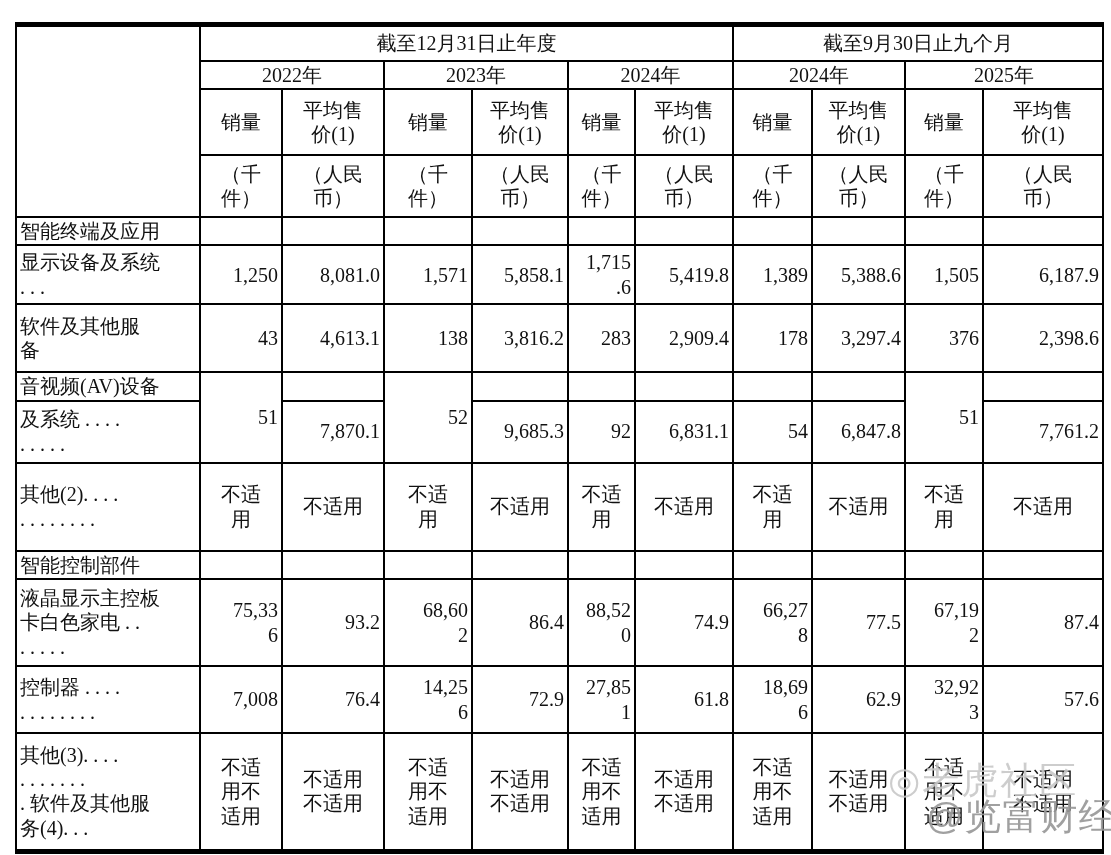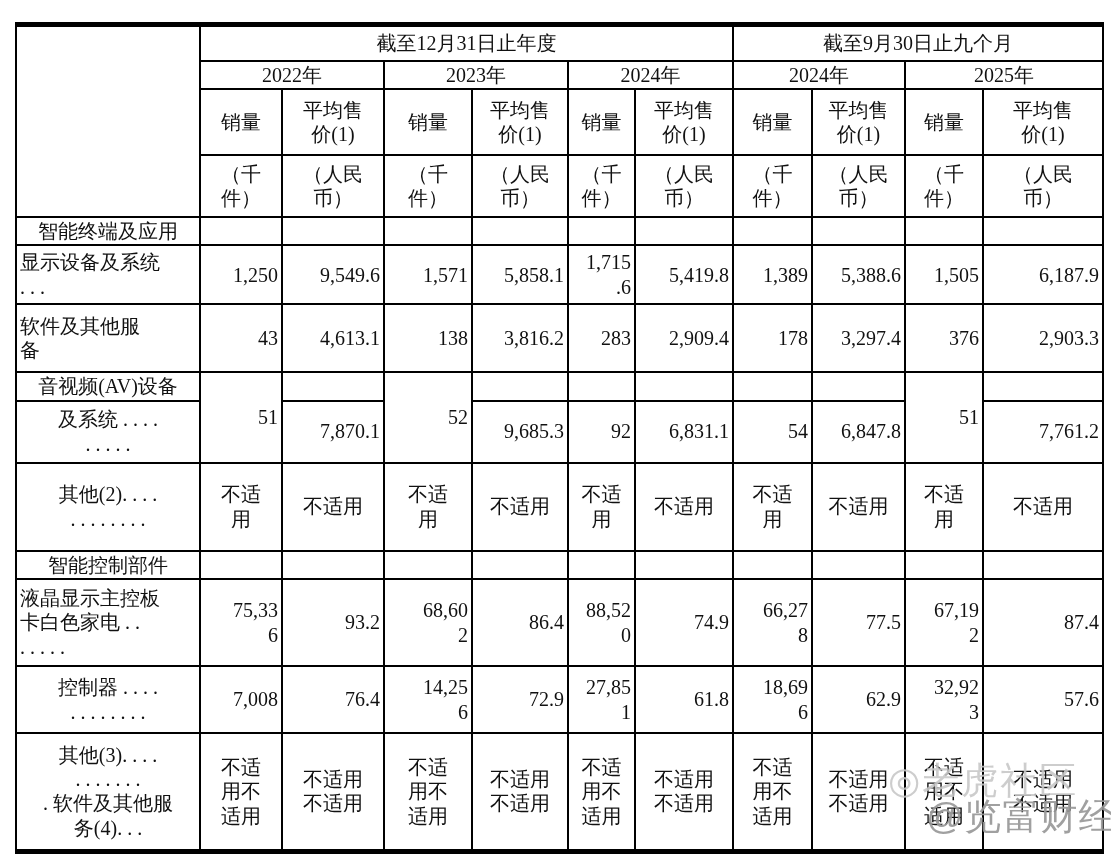--- a/index.html
+++ b/index.html
@@ -5,21 +5,21 @@
   html,body{margin:0;padding:0;background:#fff;}
   .page{position:relative;width:1111px;height:855px;background:#ffffff;overflow:hidden;
         font-family:"Liberation Serif","DejaVu Serif",serif;color:#111;}
   table.fin{position:absolute;left:15px;top:22px;border-collapse:collapse;table-layout:fixed;
             border:2px solid #000;border-top:5px solid #000;border-bottom:5px solid #000;}
   table.fin td{border:2px solid #000;font-size:20px;line-height:1.22;vertical-align:middle;
                white-space:pre-line;padding:1px 3px;overflow:hidden;}
   td.hdr{text-align:center;}
   td.num{text-align:right;padding-right:11px;}
   td.na{text-align:center;}
-  td.lab-l{text-align:center;padding-left:5px;}
+  td.lab-l{text-align:left;padding-left:5px;}
   td.lab-c{}
   td.empty{}
   .wm{position:absolute;font-size:37px;white-space:nowrap;pointer-events:none;
       font-family:"Liberation Sans","DejaVu Sans",sans-serif;}
   .wm-tiger{left:888px;top:756px;color:#c7c7c7;opacity:.88;letter-spacing:2px;}
   .wm-lanfu{left:926px;top:792px;color:#989898;opacity:.92;letter-spacing:1px;}
 </style>
 </head>
 <body>
 
@@ -107,21 +107,21 @@
       <td class="empty"></td>
           <td class="empty"></td>
       <td class="empty"></td>
           <td class="empty"></td>
     </tr>
 
     <tr style="height:59px">
       <td class="lab-c">显示设备及系统
 . . .</td>
       <td class="num">1,250</td>
-      <td class="num">9,549.6</td>
+      <td class="num">8,081.0</td>
       <td class="num">1,571</td>
       <td class="num">5,858.1</td>
       <td class="num">1,715
 .6</td>
       <td class="num">5,419.8</td>
       <td class="num">1,389</td>
       <td class="num">5,388.6</td>
       <td class="num">1,505</td>
       <td class="num">6,187.9</td>
     </tr>
@@ -131,21 +131,21 @@
 备</td>
       <td class="num">43</td>
       <td class="num">4,613.1</td>
       <td class="num">138</td>
       <td class="num">3,816.2</td>
       <td class="num">283</td>
       <td class="num">2,909.4</td>
       <td class="num">178</td>
       <td class="num">3,297.4</td>
       <td class="num">376</td>
-      <td class="num">2,903.3</td>
+      <td class="num">2,398.6</td>
     </tr>
 
     <tr style="height:25px">
       <td class="lab-l">音视频(AV)设备</td>
       <td class="num" rowspan="2">51</td>
       <td class="empty"></td>
       <td class="num" rowspan="2">52</td>
       <td class="empty"></td>
       <td class="empty"></td>
       <td class="empty"></td>

